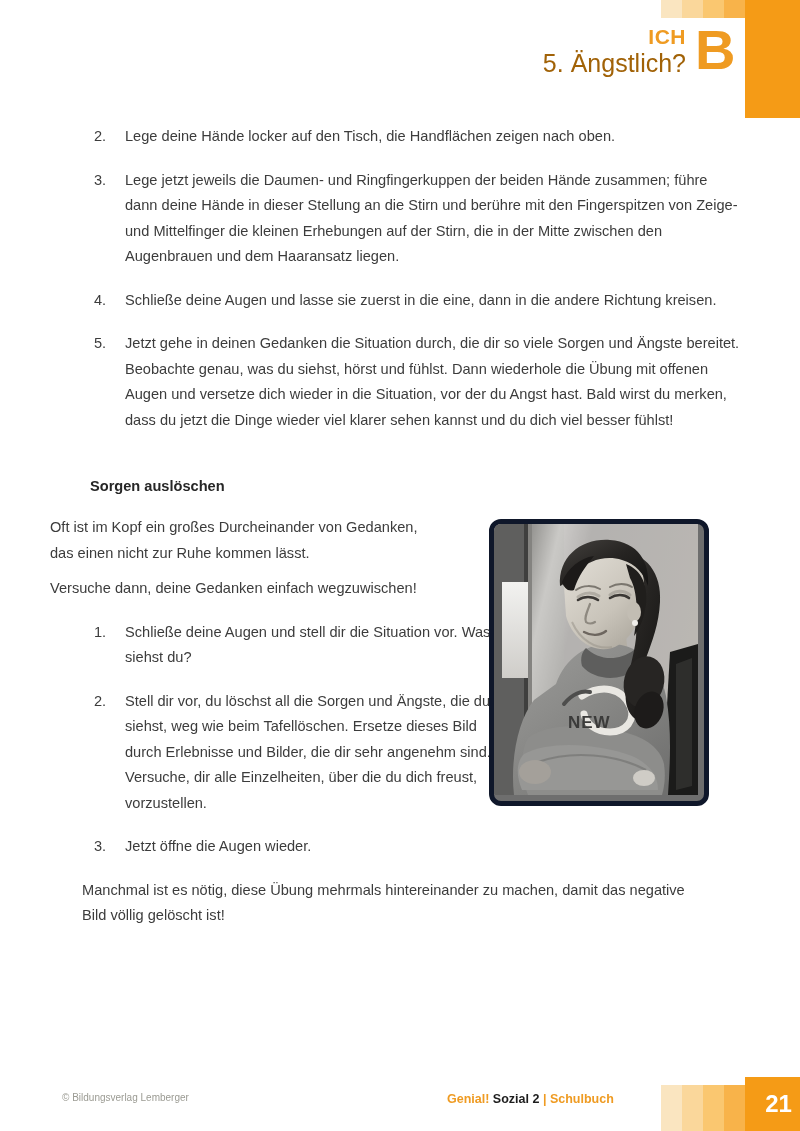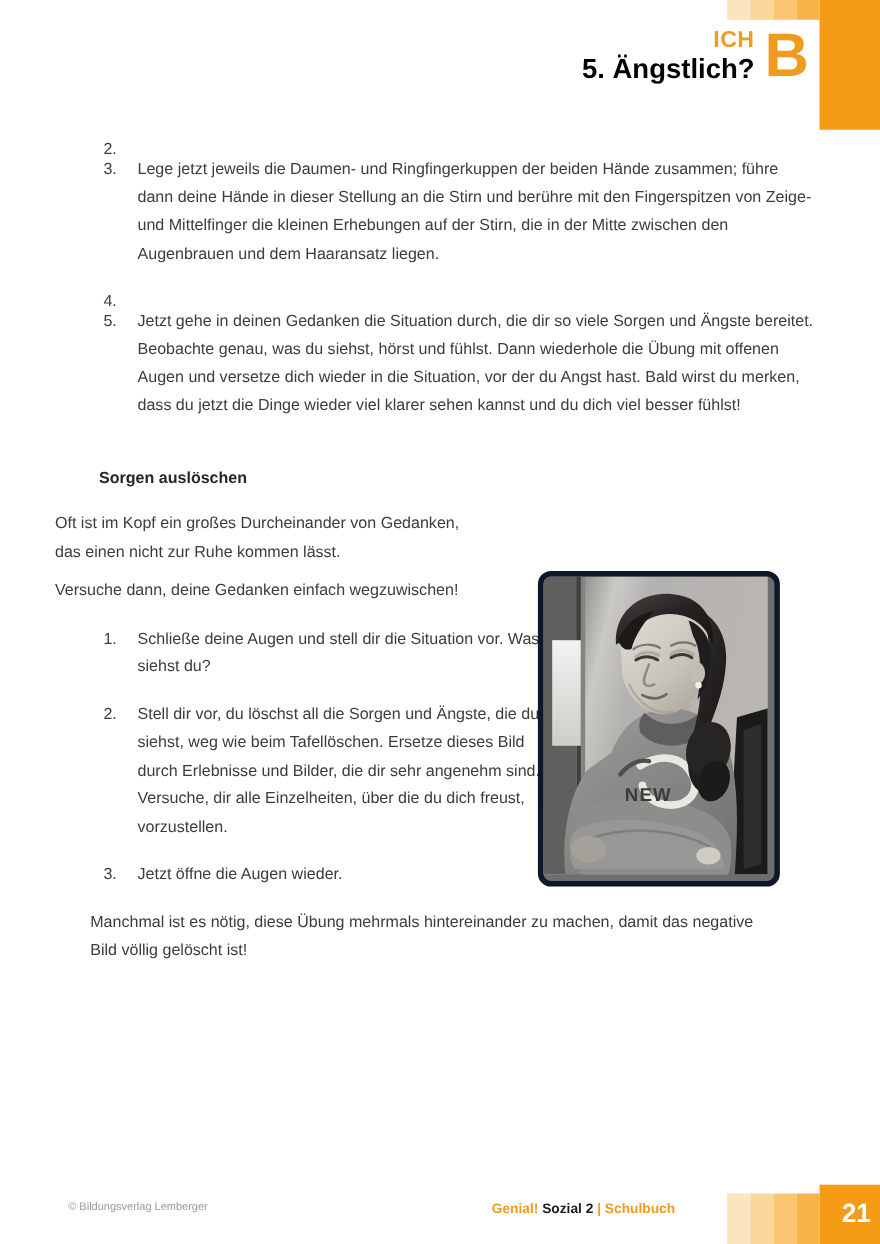--- a/index.html
+++ b/index.html
@@ -49,24 +49,24 @@
   .hdr-ich {
     font-size: 21px;
     font-weight: bold;
     color: #ef9b22;
     letter-spacing: 0.5px;
     line-height: 22px;
     display: block;
   }
   .hdr-title {
     font-size: 25px;
-    color: #000000;
+    color: #a16207;
     line-height: 30px;
     display: block;
-    font-weight: 700;
+    font-weight: 400;
   }
   .hdr-letter {
     position: absolute;
     top: 22px;
     left: 695px;
     font-size: 56px;
     font-weight: bold;
     color: #ef9b22;
     line-height: 56px;
   }
@@ -196,29 +196,31 @@
     <span class="hdr-title">5. Ängstlich?</span>
   </div>
   <div class="hdr-letter">B</div>
 </div>
 
 <div class="content">
 
   <ol class="olist">
     <li class="oitem block-wide" style="list-style:none">
       <span class="num">2.</span>
+      <span>Lege deine Hände locker auf den Tisch, die Handflächen zeigen nach oben.</span>
     </li>
     <div class="gap-md"></div>
     <li class="oitem block-wide" style="list-style:none">
       <span class="num">3.</span>
       <span>Lege jetzt jeweils die Daumen- und Ringfingerkuppen der beiden Hände zusammen; führe dann deine Hände in dieser Stellung an die Stirn und berühre mit den Fingerspitzen von Zeige- und Mittelfinger die kleinen Erhebungen auf der Stirn, die in der Mitte zwischen den Augenbrauen und dem Haaransatz liegen.</span>
     </li>
     <div class="gap-md"></div>
     <li class="oitem block-wide" style="list-style:none">
       <span class="num">4.</span>
+      <span>Schließe deine Augen und lasse sie zuerst in die eine, dann in die andere Richtung kreisen.</span>
     </li>
     <div class="gap-md"></div>
     <li class="oitem block-wide" style="list-style:none">
       <span class="num">5.</span>
       <span>Jetzt gehe in deinen Gedanken die Situation durch, die dir so viele Sorgen und Ängste bereitet. Beobachte genau, was du siehst, hörst und fühlst. Dann wiederhole die Übung mit offenen Augen und versetze dich wieder in die Situation, vor der du Angst hast. Bald wirst du merken, dass du jetzt die Dinge wieder viel klarer sehen kannst und du dich viel besser fühlst!</span>
     </li>
   </ol>
 
   <div class="gap-lg"></div>
   <div class="gap-sm"></div>

